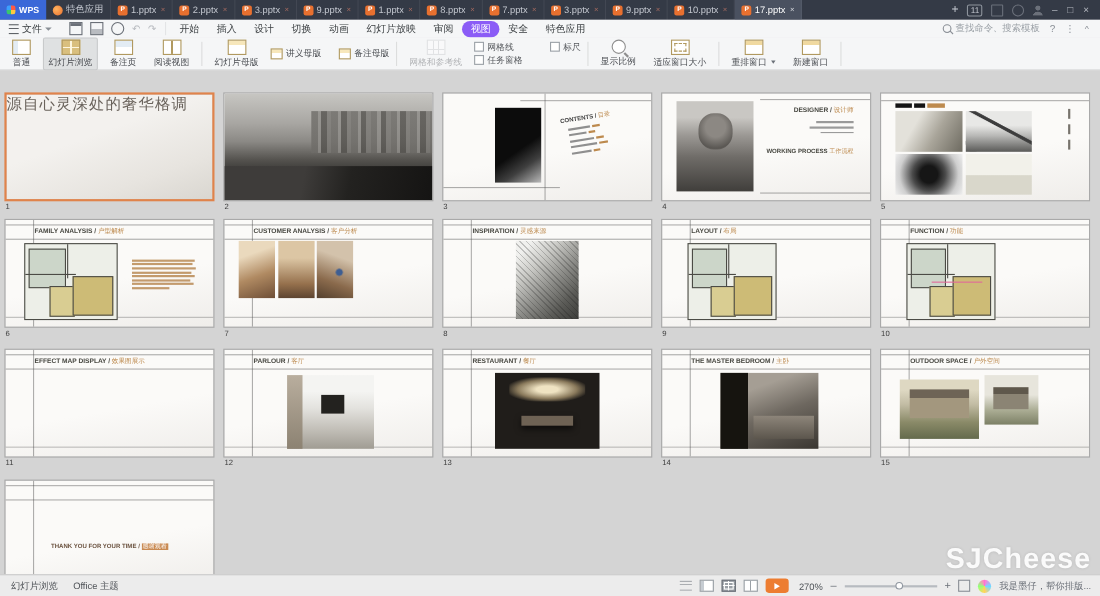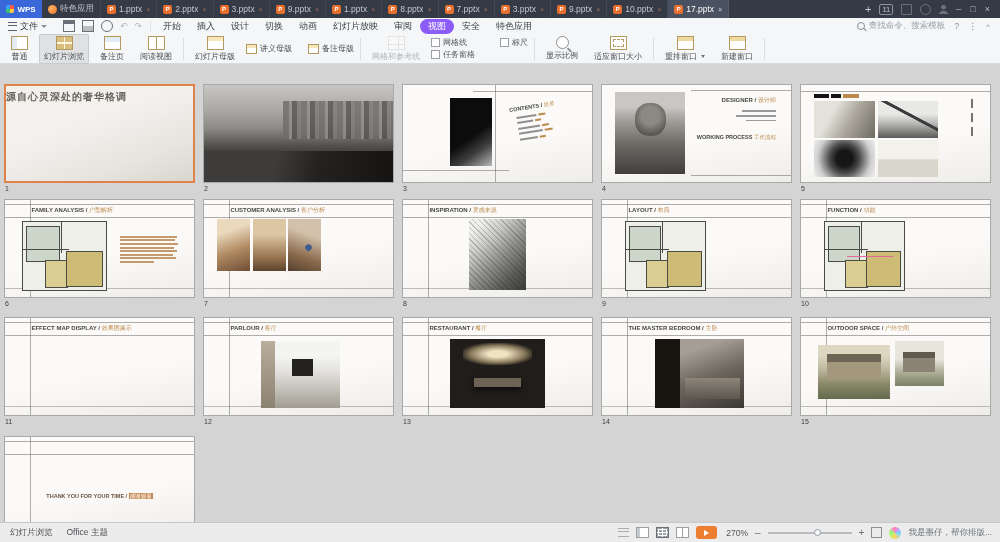--- a/index.html
+++ b/index.html
@@ -99,21 +99,21 @@
 .watermark{position:absolute;right:8px;bottom:0;font-size:26px;font-weight:bold;letter-spacing:1px;
   color:rgba(255,255,255,.92);text-shadow:0 0 3px rgba(0,0,0,.12)}
 
 
 .sl-head{left:14%;top:6%;font-size:6px;font-weight:bold;color:#474740;white-space:nowrap}
 .sl-head .zh,.zh{color:#bd8a4e;font-weight:normal}
 .fr-v{left:13%;top:0;width:1px;height:100%;background:rgba(80,80,80,.45)}
 .fr-h1{top:4.5%;left:0;width:100%;height:1px;background:rgba(80,80,80,.45)}
 .fr-h2{top:17.5%;left:0;width:100%;height:1px;background:rgba(80,80,80,.45)}
 .fr-h3{top:91%;left:0;width:100%;height:1px;background:rgba(80,80,80,.35)}
-.cover-title{left:8%;top:30%;font-size:10px;font-weight:bold;color:#6a635c;letter-spacing:1px;white-space:nowrap}
+.cover-title{left:8%;top:30%;font-size:14px;font-weight:normal;color:#6a635c;letter-spacing:1px;white-space:nowrap}
 
 .ph-city{inset:0;background:linear-gradient(180deg,#c7c6c2 0%,#a8a6a2 28%,#8b8985 45%,#55534f 62%,#2e2d2b 78%,#4c4a47 100%)}
 .ph-city::before{content:"";position:absolute;right:0;top:16%;width:58%;height:40%;
   background:repeating-linear-gradient(90deg,#6e6c68 0 6px,#8f8d89 6px 9px,#54524e 9px 14px,#7b7975 14px 18px);opacity:.8}
 .ph-city::after{content:"";position:absolute;left:0;bottom:0;width:100%;height:32%;
   background:linear-gradient(100deg,#3e3c3a 0 38%,#232220 60%,#151413 100%)}
 
 .c3-rect{left:25%;top:13%;width:22%;height:71%;background:linear-gradient(145deg,#0c0c0c 0 55%,#3f3f3f 75%,#b9b9b9 100%)}
 .c3-v{left:48.5%;top:0;width:1px;height:100%;background:rgba(80,80,80,.45)}
 .c3-h1{top:6%;left:37%;width:63%;height:1px;background:rgba(80,80,80,.45)}
@@ -629,20 +629,21 @@
         </div>
         <div class="slide-cell" style="left: 4px; top: 372px;">
           <div class="slide-thumb">
             <div class="fr-v"></div>
             <div class="fr-h1"></div>
             <div class="fr-h2"></div>
             <div class="t16"><span class="en">THANK YOU FOR YOUR TIME / </span><span class="chip">感谢观看</span></div>
           </div>
         </div>
       </div>
+    <div class="watermark">SJCheese</div>
   </div>
 
   <div class="statusbar">
     <div class="sb-left">
       <span>幻灯片浏览</span>
       <span>Office 主题</span>
     </div>
     <div class="sb-right">
       <span class="sb-notes"></span>
       <span class="vm vm-normal"></span>

